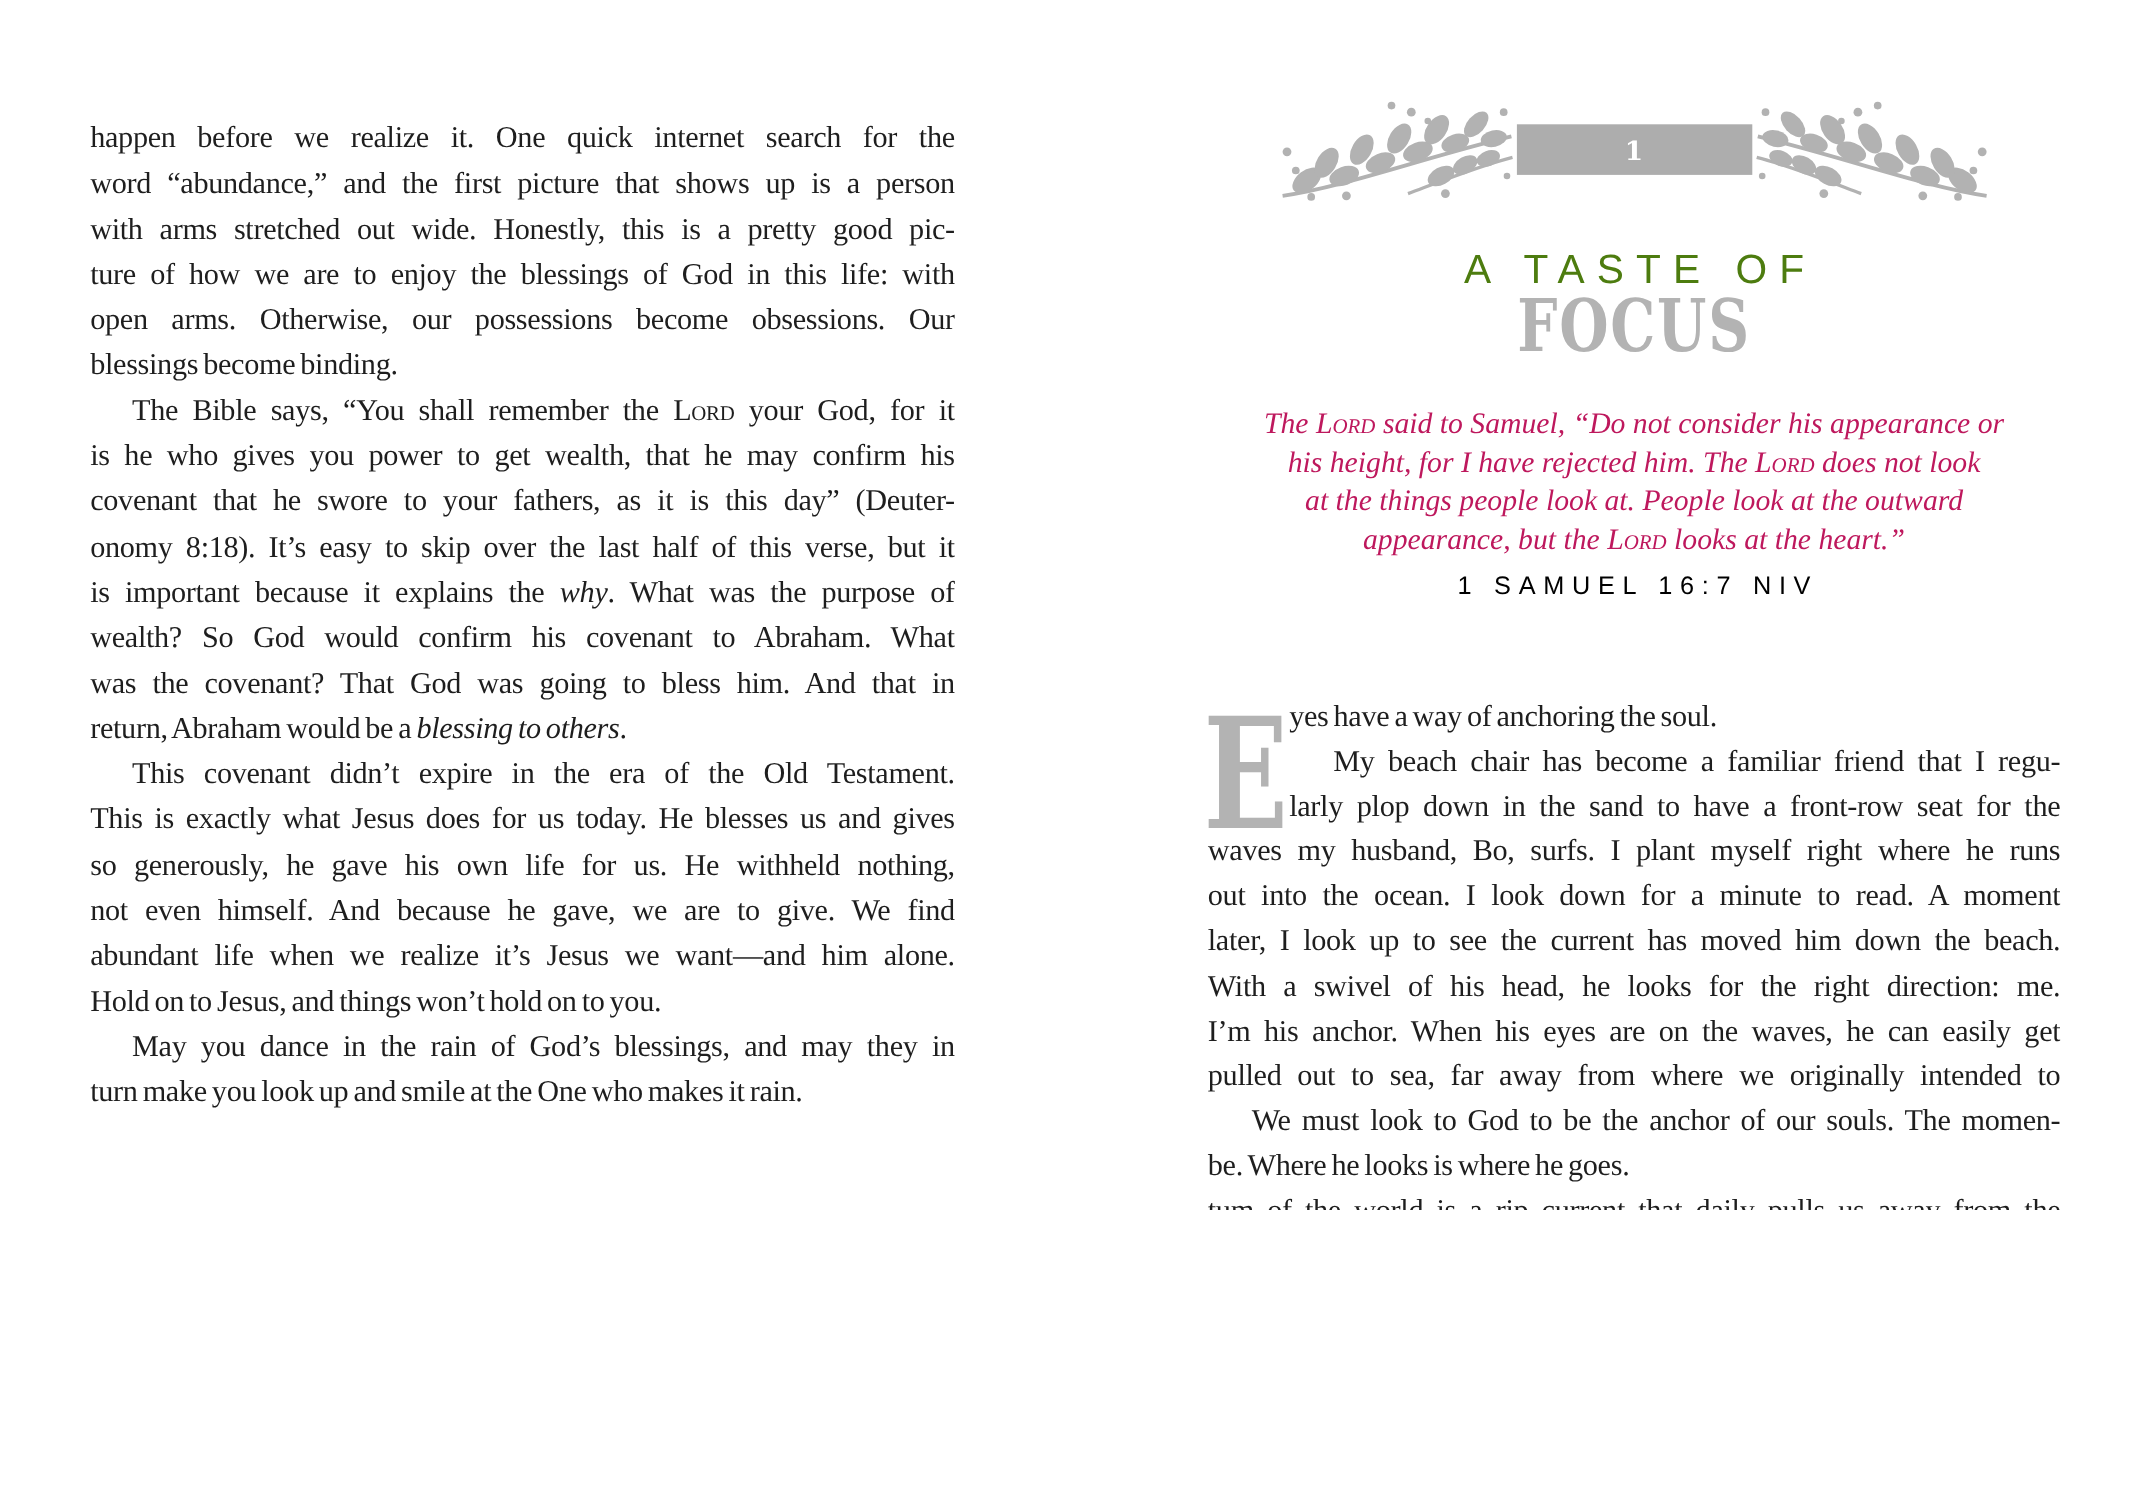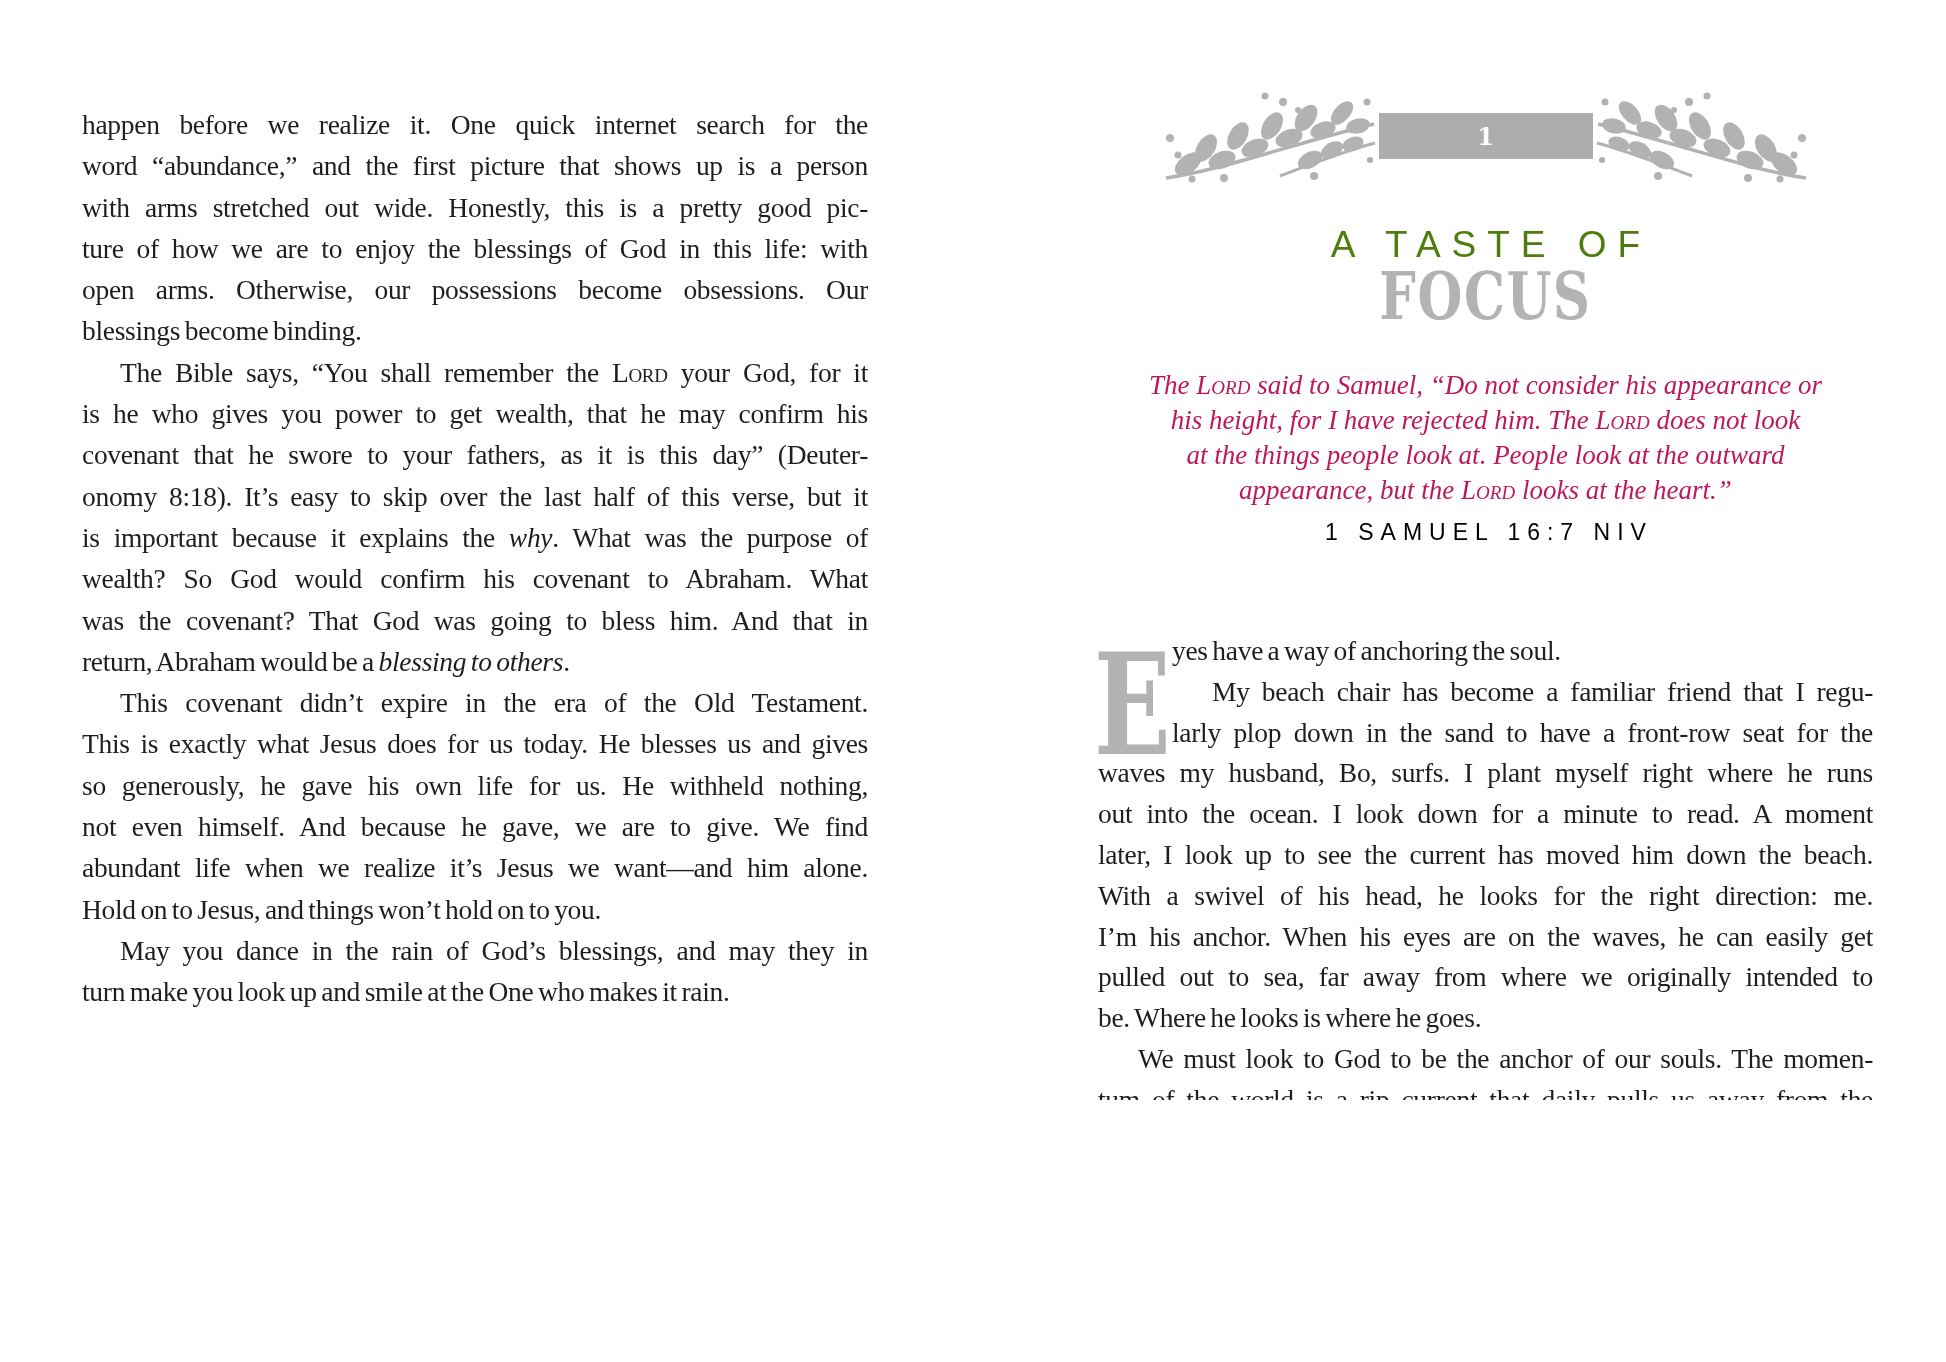--- a/index.html
+++ b/index.html
@@ -191,20 +191,20 @@
   <div class="bodycol right-col">
       <div class="line inset">yes have a way of anchoring the soul.</div>
       <div class="line jl pind inset">My beach chair has become a familiar friend that I regu-</div>
       <div class="line jl inset">larly plop down in the sand to have a front-row seat for the</div>
       <div class="line jl">waves my husband, Bo, surfs. I plant myself right where he runs</div>
       <div class="line jl">out into the ocean. I look down for a minute to read. A moment</div>
       <div class="line jl">later, I look up to see the current has moved him down the beach.</div>
       <div class="line jl">With a swivel of his head, he looks for the right direction: me.</div>
       <div class="line jl">I’m his anchor. When his eyes are on the waves, he can easily get</div>
       <div class="line jl">pulled out to sea, far away from where we originally intended to</div>
+      <div class="line jl pind">We must look to God to be the anchor of our souls. The momen-</div>
       <div class="line">be. Where he looks is where he goes.</div>
-      <div class="line jl pind">We must look to God to be the anchor of our souls. The momen-</div>
       <div class="line jl">tum of the world is a rip current that daily pulls us away from the</div>
       <div class="line jl">things of God. Unless we’re paying attention, that is. Our part is</div>
     </div>
 
   <div class="pagenum-right">35</div>
 </div>
 
 </body></html>

